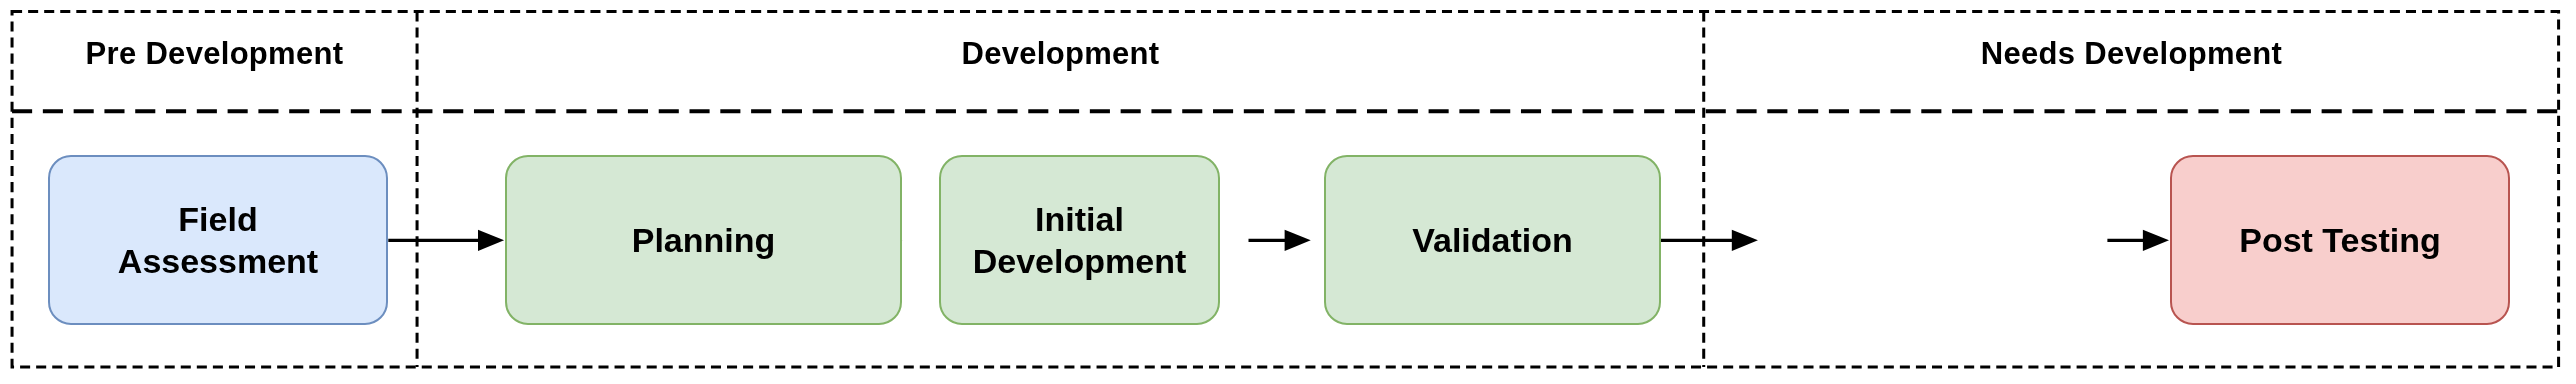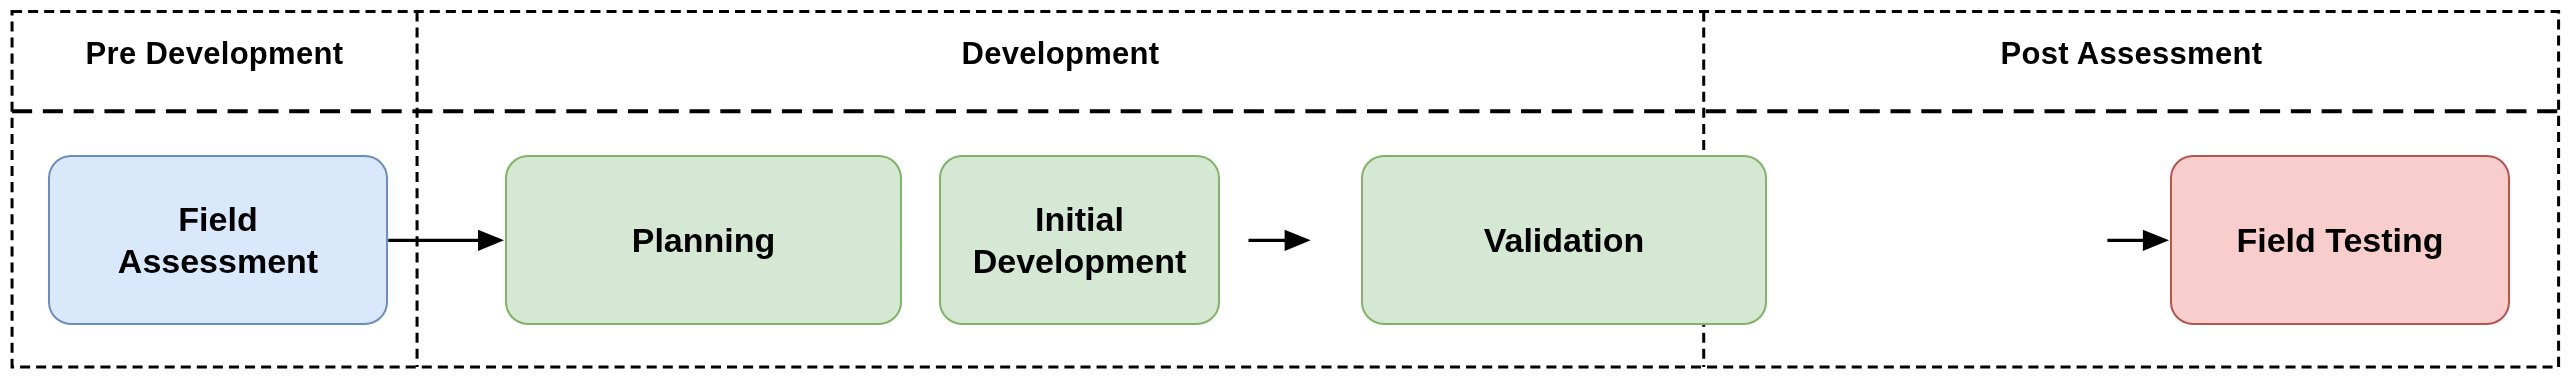--- a/index.html
+++ b/index.html
@@ -59,21 +59,21 @@
     line-height: 42px;
     white-space: pre-line;
   }
   .node.blue  { background: var(--node-blue-fill,  #dae8fc); border-color: var(--node-blue-border,  #6c8ebf); }
   .node.green { background: var(--node-green-fill, #d5e8d4); border-color: var(--node-green-border, #82b366); }
   .node.red   { background: var(--node-red-fill,   #f8cecc); border-color: var(--node-red-border,   #b85450); }
 
   #node-1 { left: 48px;   width: 340px; }
   #node-2 { left: 505px;  width: 397px; }
   #node-3 { left: 939px; width: 281px; }
-  #node-4 { left: 1361px; width: 406px; }
+  #node-4 { left: 1324px; width: 337px; }
   #node-5 { left: 1759px; width: 348px; }
   #node-6 { left: 2170px; width: 340px; }
 </style>
 </head>
 <body>
 
 <div class="canvas">
 
   <svg class="lines" width="2576" height="385" viewBox="0 0 3848 575">
     <rect x="18" y="17" width="3804" height="531" fill="none" stroke-width="4.5" stroke-dasharray="15 9"></rect>
@@ -98,24 +98,24 @@
       <polygon points="2626,359 2587,343 2587,375"></polygon>
     </g>
     <g>
       <line x1="3148" y1="359" x2="3204" y2="359" stroke-width="5"></line>
       <polygon points="3240,359 3201,343 3201,375"></polygon>
     </g>
   </svg>
 
   <div class="lane-header" id="hdr-pre">Pre Development</div>
   <div class="lane-header" id="hdr-dev">Development</div>
-  <div class="lane-header" id="hdr-post">Post Assessment</div>
+  <div class="lane-header" id="hdr-post">Needs Development</div>
 
   <div class="node blue" id="node-1">Field
 Assessment</div>
   <div class="node green" id="node-2">Planning</div>
   <div class="node green" id="node-3">Initial
 Development</div>
   <div class="node green" id="node-4">Validation</div>
-  <div class="node red" id="node-6">Field Testing</div>
+  <div class="node red" id="node-6">Post Testing</div>
 
 </div>
 
 
 </body></html>

